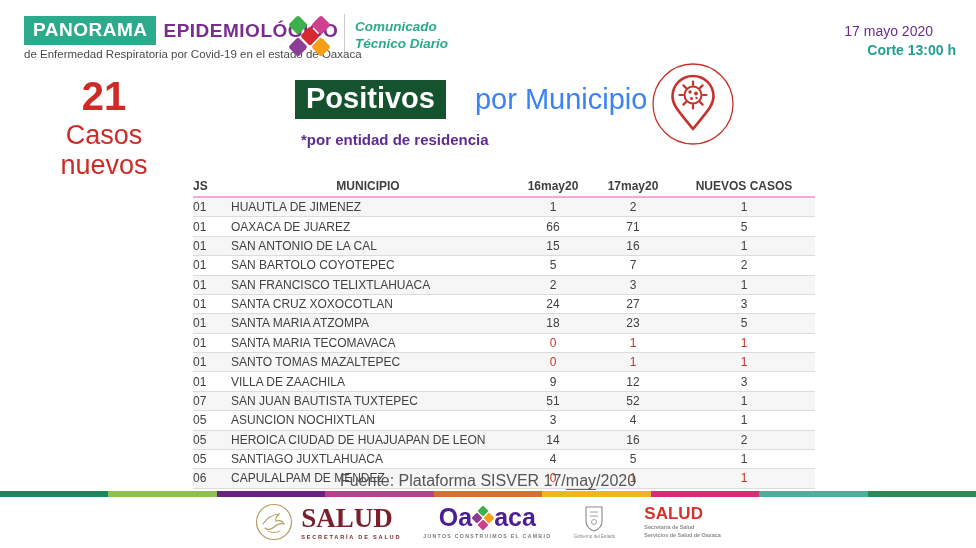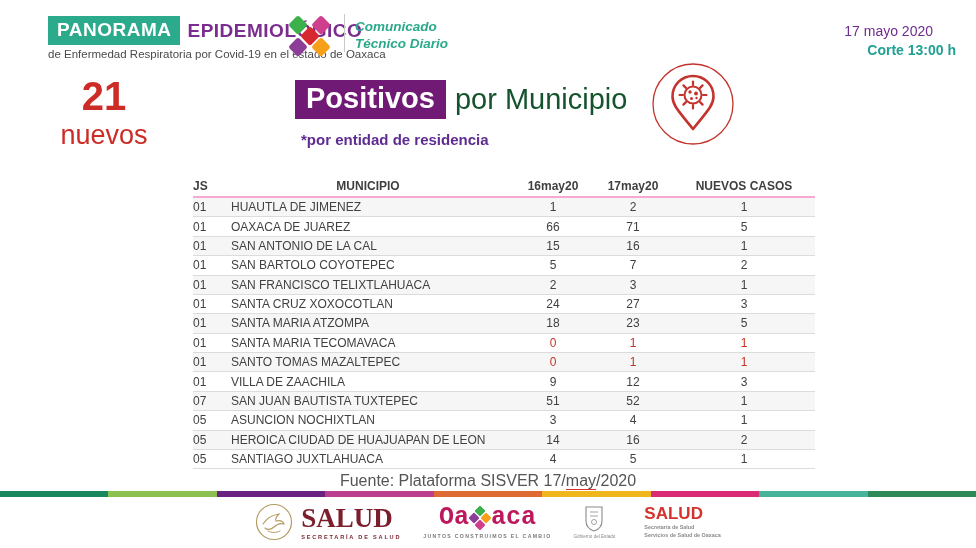--- a/index.html
+++ b/index.html
@@ -3,21 +3,21 @@
 <meta charset="utf-8">
 <style>
   * { margin:0; padding:0; box-sizing:border-box; }
   html,body { background:#e9e9e9; }
   .slide {
     width:976px; height:548px; background:#ffffff; position:relative;
     font-family:"Liberation Sans", sans-serif; overflow:hidden;
     margin:0 auto;
   }
   
-  .brand { position:absolute; left:24px; top:16px;margin-left:24px; }
+  .brand { position:absolute; left:24px; top:16px; }
   .brand-top { display:flex; align-items:center; }
   .brand-badge {
     background:#2BAA8C; color:#fff; font-weight:bold; font-size:19px;
     padding:3px 9px 4px 9px; letter-spacing:0.5px;
   }
   .brand-title { color:#7B2C8F; font-weight:bold; font-size:19px; margin-left:7px; letter-spacing:0.5px; }
   .brand-sub { font-size:11.5px; color:#4A4A4A; margin-top:3px; }
 
   .diamond-logo { position:absolute; left:288px; top:16px; width:46px; height:40px; }
   .dm { position:absolute; width:14px; height:14px; transform:rotate(45deg); border-radius:2.5px; }
@@ -36,22 +36,22 @@
   .date-line { color:#6F2C8F; }
   .cutoff-line { color:#1FA193; font-weight:bold;margin-left:46px; }
 
   
   .new-cases { position:absolute; left:36px; top:76px; width:136px; text-align:center; color:#CC2B26; }
   .new-cases .count { font-size:40px; font-weight:bold; line-height:1.0; }
   .new-cases .label { font-size:27px; line-height:1.12; margin-top:4px; }
 
   
   .sec-title { position:absolute; left:295px; top:80px; display:flex; align-items:center; }
-  .sec-highlight { background:#701a75; color:#fff; font-weight:bold; font-size:29px; padding:2px 11px 4px 11px; }
-  .sec-rest { color:#14532d; font-size:29px; margin-left:9px; }
+  .sec-highlight { background:#14532d; color:#fff; font-weight:bold; font-size:29px; padding:2px 11px 4px 11px; }
+  .sec-rest { color:#3b82f6; font-size:29px; margin-left:29px; }
   .sec-note { position:absolute; left:301px; top:131px; color:#5E2C91; font-weight:bold; font-size:15px; }
   .pin-icon { position:absolute; left:650px; top:60px; }
 
   
   .muni-table {
     position:absolute; left:193px; top:178px; width:622px;
     border-collapse:collapse; table-layout:fixed; font-size:12px; color:#414141;
   }
   .muni-table col.c-js { width:30px; }
   .muni-table col.c-mun { width:290px; }
@@ -76,21 +76,21 @@
   
   .color-bar { position:absolute; left:0; top:491px; width:100%; height:6px; display:flex; }
   .bar-seg { flex:1 1 0; }
 
   .logos { position:absolute; left:0; top:502px; width:100%; display:flex; justify-content:center; align-items:center; gap:22px; }
   .logo-group { display:flex; align-items:center; }
   .fed-text { margin-left:8px; }
   .fed-name { font-family:"Liberation Serif", serif; font-weight:bold; font-size:27px; color:#7A1F2B; line-height:1; }
   .fed-sub { font-size:5.6px; letter-spacing:1.8px; color:#7A1F2B; font-weight:bold; margin-top:2px; }
   .oax { display:flex; flex-direction:column; align-items:center; }
-  .oax-name { display:flex; align-items:center; font-weight:bold; font-size:25px; color:#be185d; line-height:1;font-family:Liberation Mono, monospace; }
+  .oax-name { display:flex; align-items:center; font-weight:bold; font-size:25px; color:#4c1d95; line-height:1; }
   .oax-x { position:relative; width:20px; height:22px; margin:0 1px; }
   .ox { position:absolute; width:8px; height:8px; transform:rotate(45deg); border-radius:1.5px; }
   .ox1 { left:6px; top:0; } .ox2 { left:0; top:7px; } .ox3 { left:12px; top:7px; } .ox4 { left:6px; top:14px; }
   .oax-sub { font-size:5.2px; letter-spacing:1.3px; color:#7A7A7A; margin-top:3px; font-weight:bold; }
   .crest { display:flex; flex-direction:column; align-items:center; }
   .crest-sub { font-size:4.6px; color:#8A8A8A; margin-top:1px; }
   .so-text { margin-left:7px; }
   .so-name { color:#D3322D; font-weight:bold; font-size:17px; line-height:1; }
   .so-sub { font-size:5.4px; color:#8A8A8A; line-height:1.35; margin-top:2px; font-weight:bold; }
 </style>
@@ -123,20 +123,21 @@
   </div>
 
   <div class="datebox">
     <div class="date-line">17 mayo 2020</div>
     <div class="cutoff-line">Corte 13:00 h</div>
   </div>
 
   <div class="new-cases">
     <div class="count">21</div>
     <div class="label">
+      <div>Casos</div>
       <div>nuevos</div>
     </div>
   </div>
 
   <div class="sec-title">
     <span class="sec-highlight">Positivos</span>
     <span class="sec-rest">por Municipio</span>
   </div>
   <div class="sec-note">*por entidad de residencia</div>
 
@@ -271,20 +272,27 @@
           <td>16</td>
           <td>2</td>
         </tr>
         <tr>
           <td>05</td>
           <td>SANTIAGO JUXTLAHUACA</td>
           <td>4</td>
           <td>5</td>
           <td>1</td>
         </tr>
+        <tr>
+          <td>06</td>
+          <td>CAPULALPAM DE MENDEZ</td>
+          <td class="red">0</td>
+          <td class="red">1</td>
+          <td class="red">1</td>
+        </tr>
       </tbody>
   </table>
 
   <div class="source">
     <span>Fuente: Plataforma SISVER 17/</span><span class="u">may</span><span>/2020</span>
   </div>
 
   <div class="color-bar">
       <div class="bar-seg" style="background: rgb(24, 137, 94);"></div>
       <div class="bar-seg" style="background: rgb(140, 193, 82);"></div>

